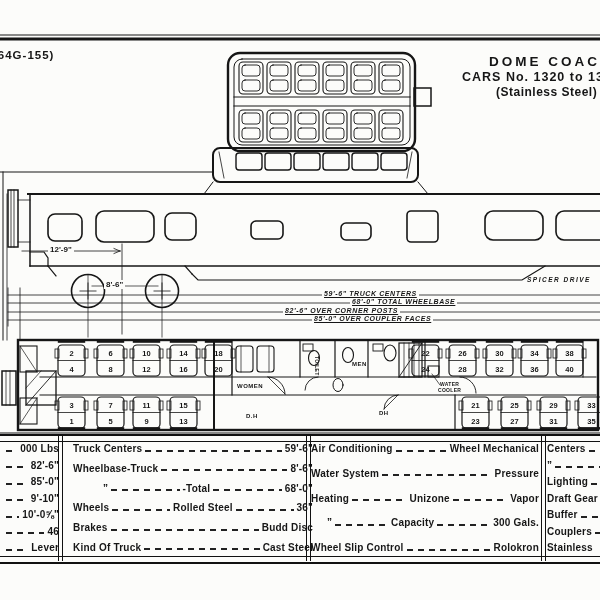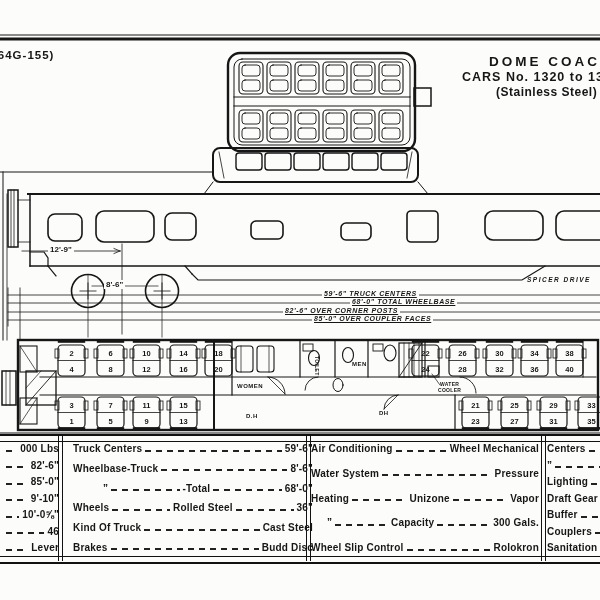--- a/index.html
+++ b/index.html
@@ -436,28 +436,28 @@
         <span class="val">68'-0"</span>
       </div>
       <div class="trow">
         <span class="lbl">Wheels</span>
         <div class="leader"></div>
         <span class="lbl">Rolled Steel</span>
         <div class="leader"></div>
         <span class="val">36"</span>
       </div>
       <div class="trow">
+        <span class="lbl">Brakes</span>
+        <div class="leader"></div>
+        <span class="val">Budd Disc</span>
+      </div>
+      <div class="trow">
         <span class="lbl">Kind Of Truck</span>
         <div class="leader"></div>
         <span class="val">Cast Steel</span>
-      </div>
-      <div class="trow">
-        <span class="lbl">Brakes</span>
-        <div class="leader"></div>
-        <span class="val">Budd Disc</span>
       </div>
     </div>
   <div id="tcol2" class="tcol" style="left:311px;width:228px;">
       <div class="trow">
         <span class="lbl">Air Conditioning</span>
         <div class="leader"></div>
         <span class="val">Wheel Mechanical</span>
       </div>
       <div class="trow">
         <span class="lbl">Water System</span>
@@ -503,17 +503,17 @@
       </div>
       <div class="trow">
         <span class="lbl">Buffer</span>
         <div class="leader"></div>
       </div>
       <div class="trow">
         <span class="lbl">Couplers</span>
         <div class="leader"></div>
       </div>
       <div class="trow">
-        <span class="lbl">Sanitation</span>
+        <span class="lbl">Stainless</span>
       </div>
     </div>
 
 </div>
 
 </body></html>

